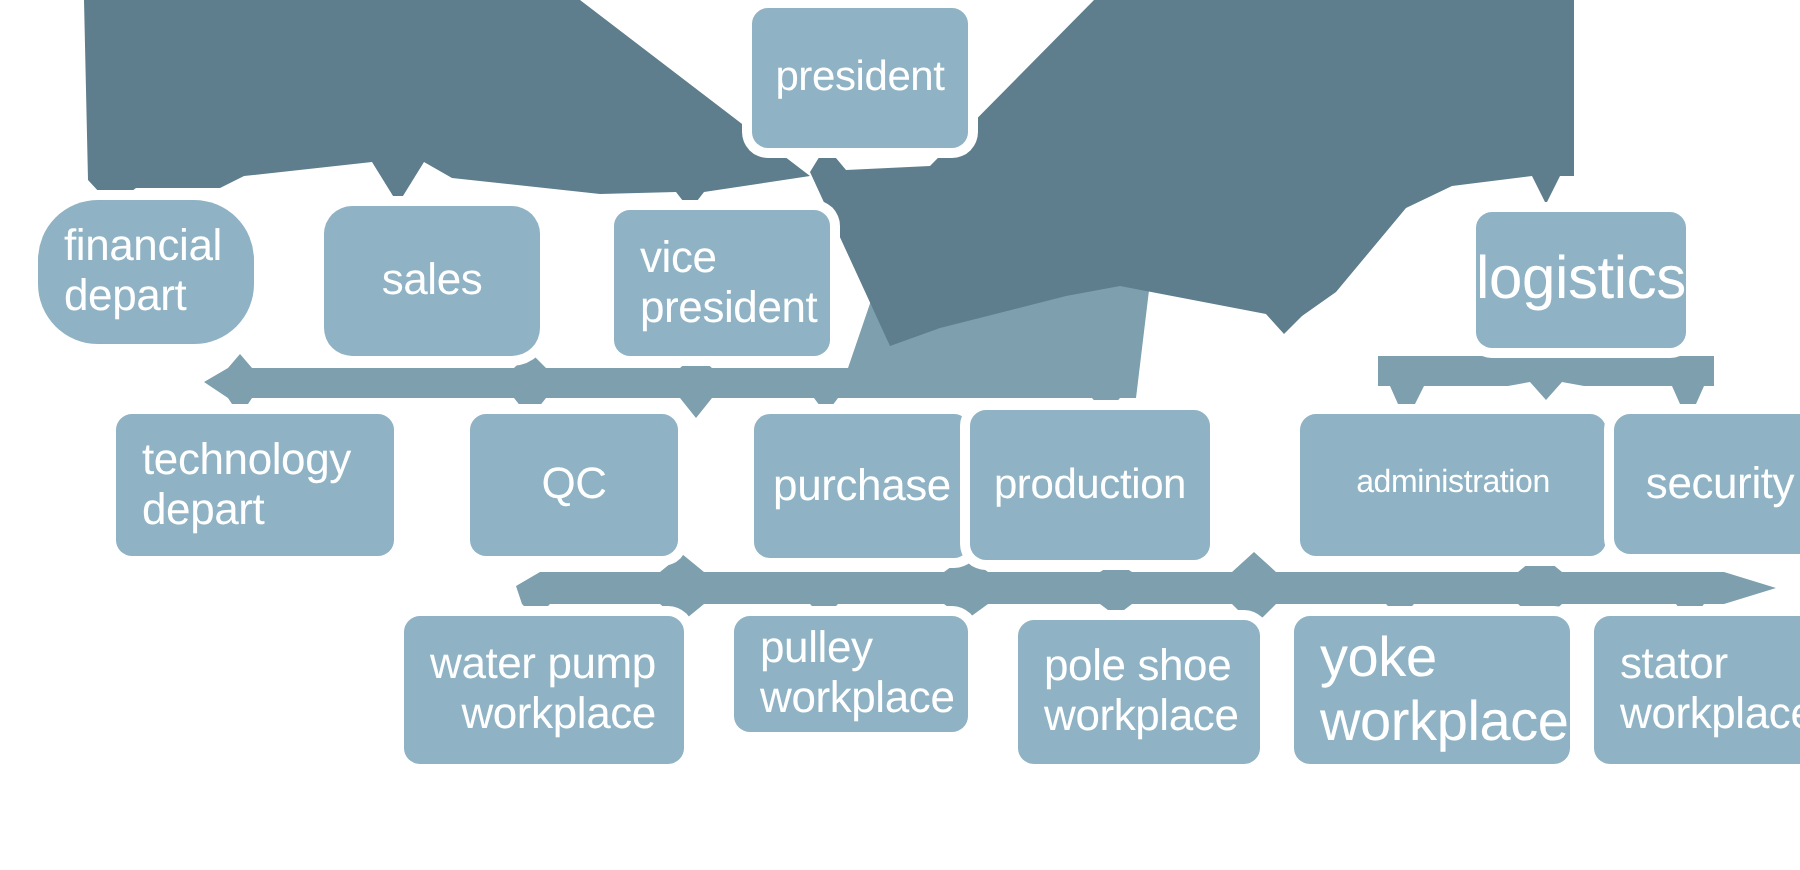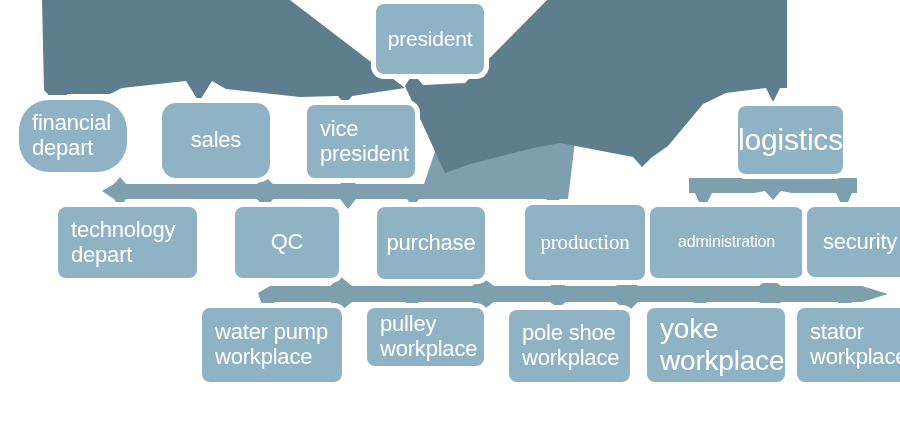--- a/index.html
+++ b/index.html
@@ -61,24 +61,24 @@
       <div class="box left" style="left: 2px; top: 100px; width: 108px; height: 72px; font-size: 22px; border-radius: 30px;">financial
 depart</div>
       <div class="box center" style="left: 145px; top: 103px; width: 108px; height: 75px; font-size: 22px; border-radius: 14px;">sales</div>
       <div class="box left" style="left: 290px; top: 105px; width: 108px; height: 73px; font-size: 22px;">vice
 president</div>
       <div class="box center" style="left: 721px; top: 106px; width: 105px; height: 68px; font-size: 30px;">logistics</div>
       <div class="box left" style="left: 41px; top: 207px; width: 139px; height: 71px; font-size: 22px;">technology
 depart</div>
       <div class="box center" style="left: 360px; top: 207px; width: 108px; height: 72px; font-size: 22px;">purchase</div>
       <div class="box center" style="left: 218px; top: 207px; width: 104px; height: 71px; font-size: 22px;">QC</div>
-      <div class="box center" style="left: 508px; top: 205px; width: 120px; height: 75px; font-size: 21px; font-family: Liberation Serif, serif;">production</div>
+      <div class="box center" style="left: 468px; top: 205px; width: 120px; height: 75px; font-size: 21px;">production</div>
       <div class="box center" style="left: 633px; top: 207px; width: 153px; height: 71px; font-size: 16px;">administration</div>
       <div class="box center" style="left: 790px; top: 207px; width: 106px; height: 70px; font-size: 22px;">security</div>
-      <div class="box left" style="left: 185px; top: 308px; width: 140px; height: 74px; font-size: 22px;">water pump
+      <div class="box left" style="left: 185px; top: 308px; width: 140px; height: 74px; font-size: 22px; text-align: right;">water pump
 workplace</div>
       <div class="box left" style="left: 350px; top: 308px; width: 117px; height: 58px; font-size: 22px;">pulley
 workplace</div>
       <div class="box left" style="left: 492px; top: 310px; width: 121px; height: 72px; font-size: 22px;">pole shoe
 workplace</div>
       <div class="box left" style="left: 630px; top: 308px; width: 138px; height: 74px; font-size: 28px;">yoke
 workplace</div>
       <div class="box left" style="left: 780px; top: 308px; width: 118px; height: 74px; font-size: 22px;">stator
 workplace</div>
     </div>

